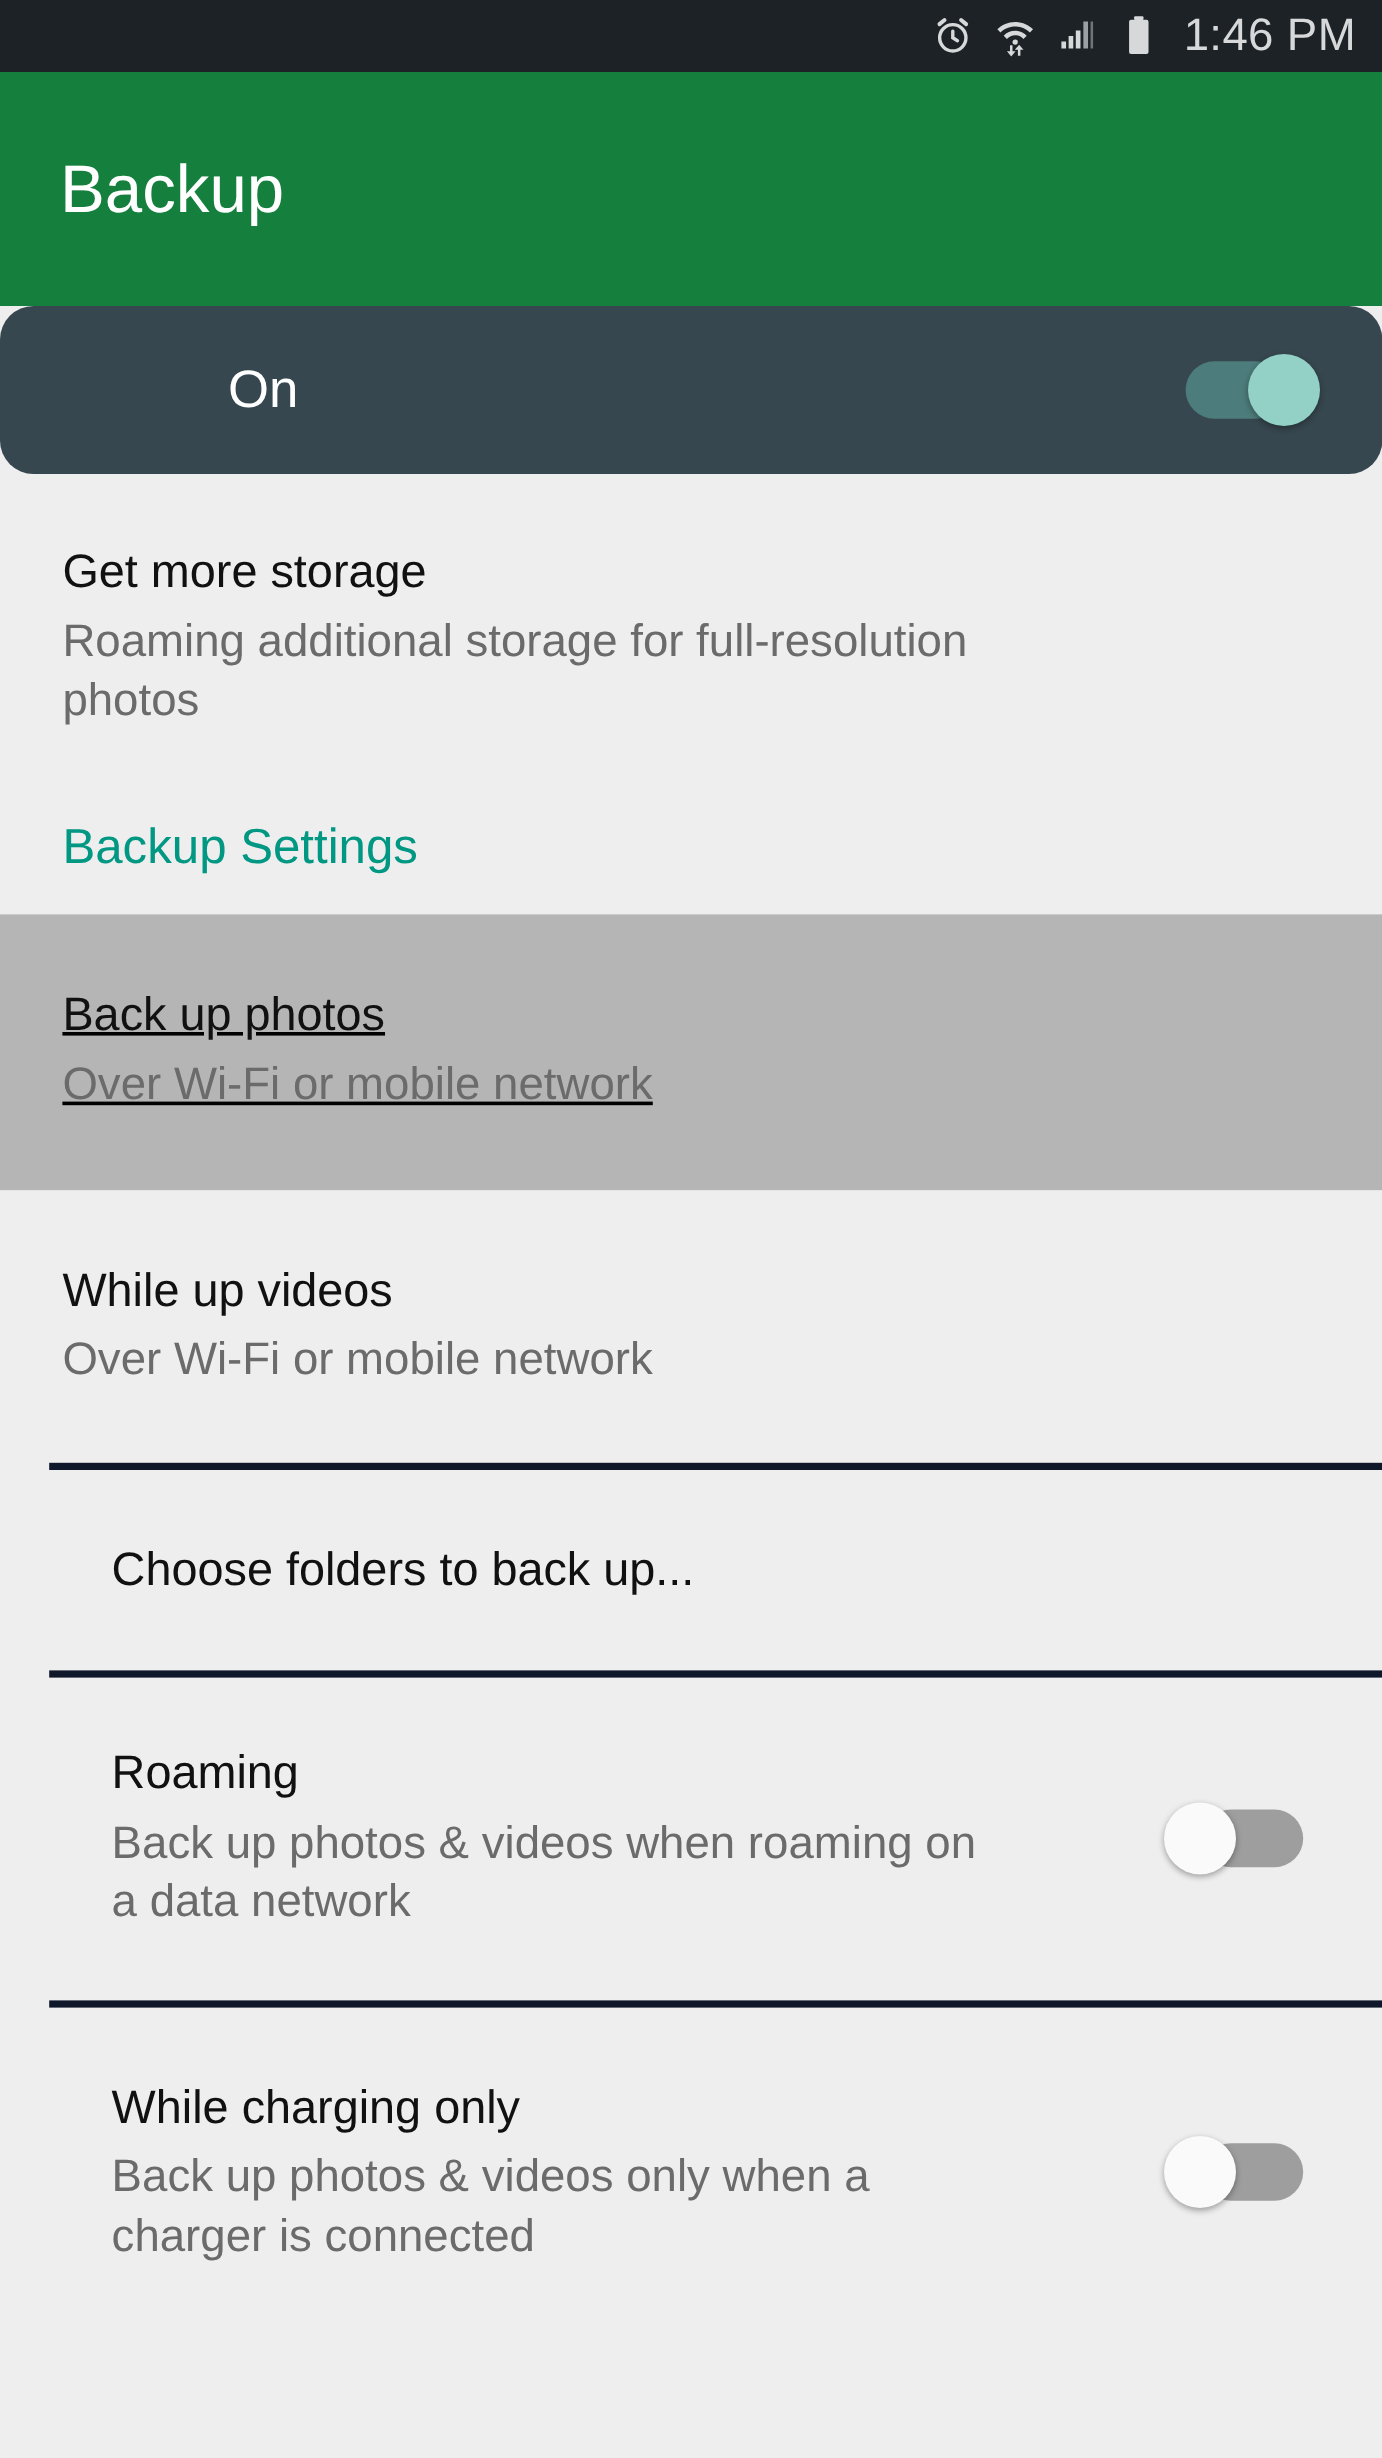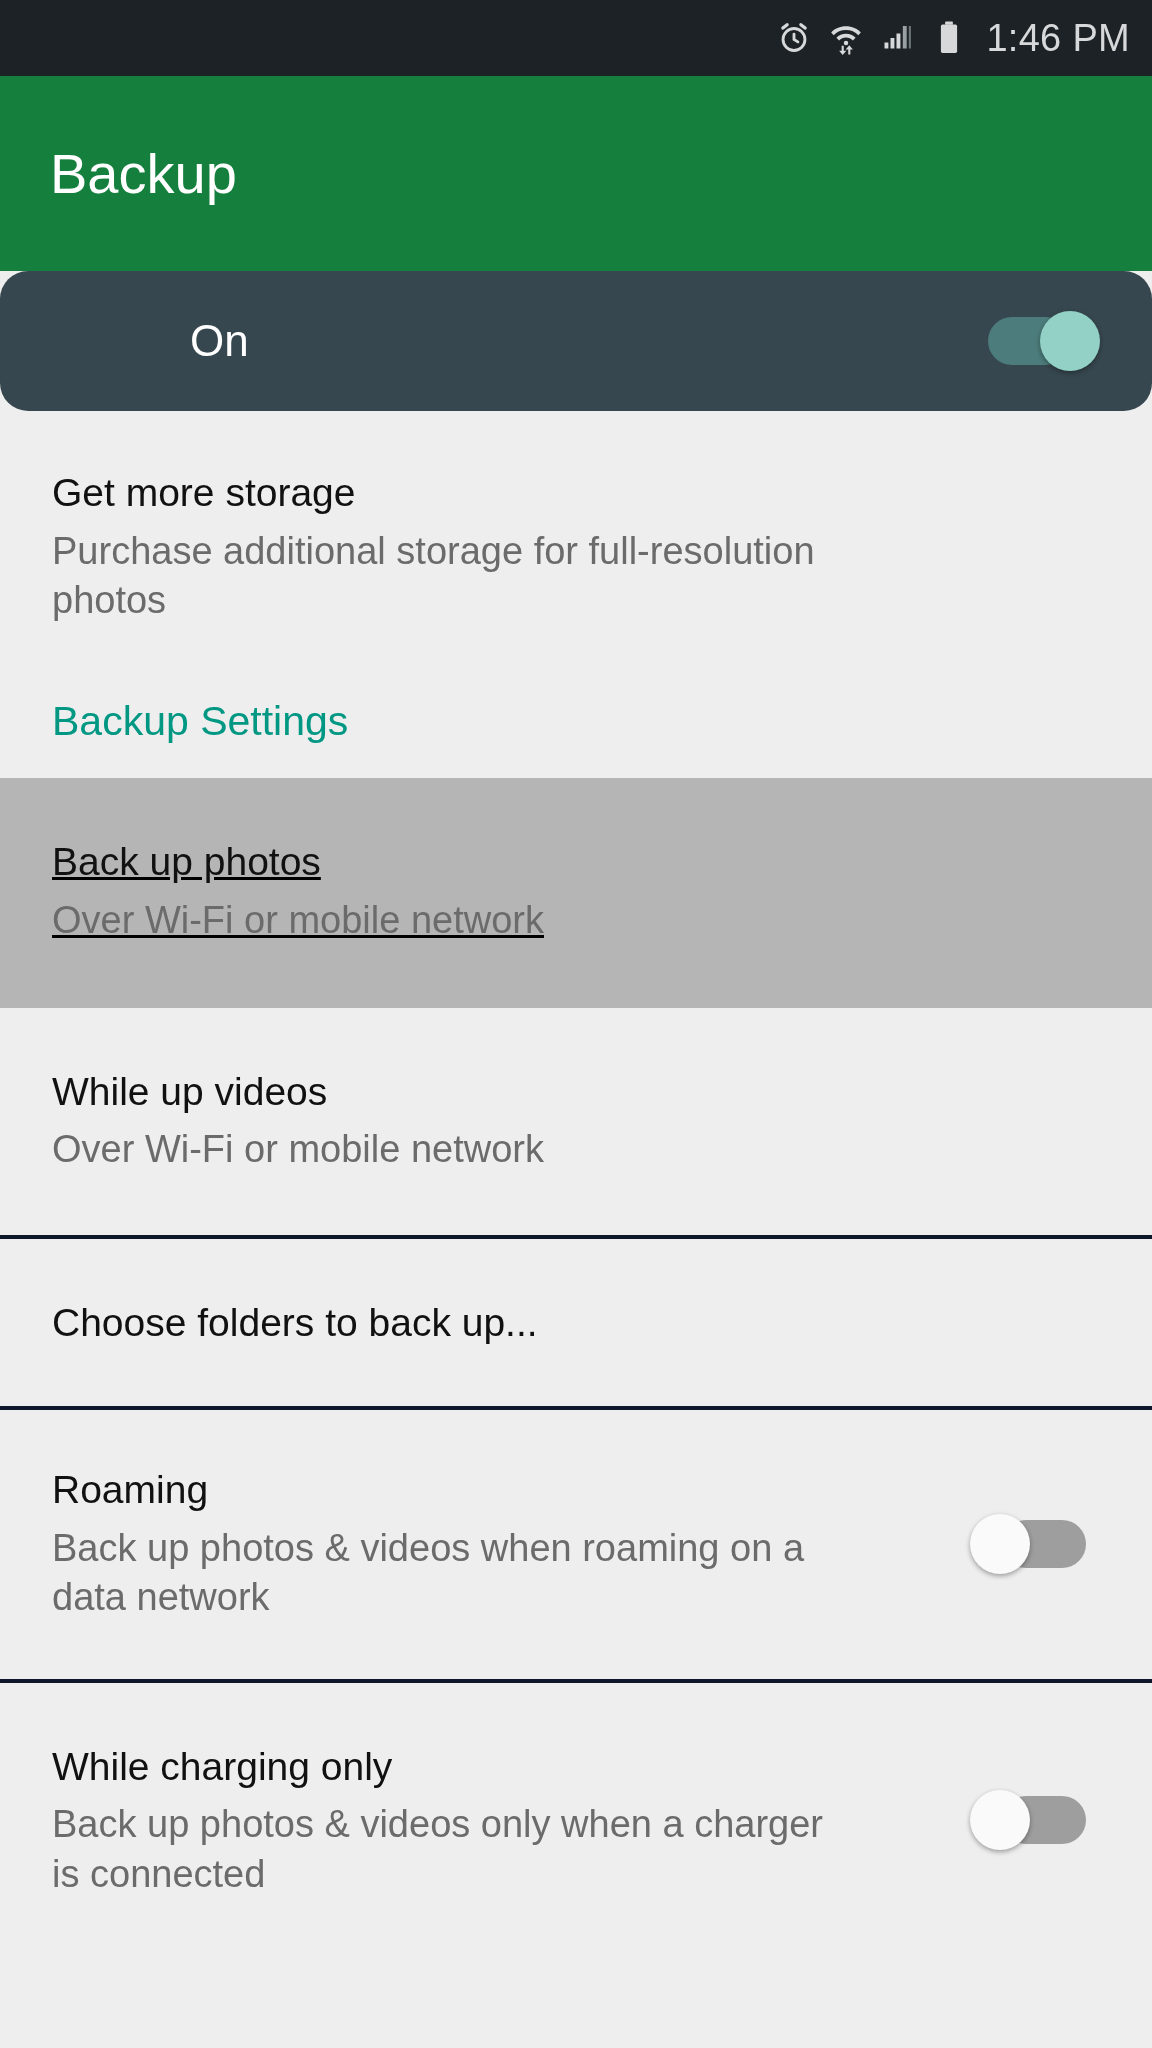--- a/index.html
+++ b/index.html
@@ -5,21 +5,21 @@
   * { margin:0; padding:0; box-sizing:border-box; }
   html, body {
     width:1152px; height:2048px;
     font-family:"Liberation Sans", sans-serif;
     background:#EEEEEE;
     overflow:hidden;
   }
 
   
   .status-bar{
-    height:76px; width:100%;
+    height:60px; width:100%;
     background:#1C2226;
     display:flex; align-items:center; justify-content:flex-end;
     padding-right:22px;
   }
   .status-icons{ display:flex; align-items:center; gap:16px; }
   .status-icons svg{ display:block; }
   .status-time{
     color:#D6D8D9; font-size:38px; letter-spacing:.3px;
     margin-left:20px; line-height:1;
   }
@@ -70,21 +70,21 @@
 
   
   .content{ width:100%; background:#EEEEEE; }
 
   .row{
     position:relative;
     padding:0 52px 0 52px;
     background:#EEEEEE;
   }
   .row.highlight{ background:#B5B5B5;text-decoration:underline; }
-  .row.divider-top{ border-top:4px solid #0f172a; }
+  .row.divider-top{ border-top:6px solid #0f172a;margin-left:41px; }
 
   .row-title{
     color:#111111; font-size:39px; font-weight:400; line-height:1.12;
   }
   .row-sub{
     color:#6B6B6B; font-size:38px; font-weight:400; line-height:1.3;
     margin-top:12px;
   }
   .row-text{ padding-right:200px; }
   .row.has-switch .row-text{ padding-right:260px; }
@@ -157,21 +157,21 @@
     <div class="track"></div>
     <div class="knob"></div>
   </div>
 </div>
 
 <div class="content">
 
   <div class="row block-storage">
     <div class="row-text">
       <div class="row-title">Get more storage</div>
-      <div class="row-sub">Purchase additional storage for full-resolution photos</div>
+      <div class="row-sub">Roaming additional storage for full-resolution photos</div>
     </div>
   </div>
 
   <div class="row block-settings-hdr">
     <div class="section-link">Backup Settings</div>
   </div>
 
   <div class="row block-photos highlight">
     <div class="row-text">
       <div class="row-title">Back up photos</div>

